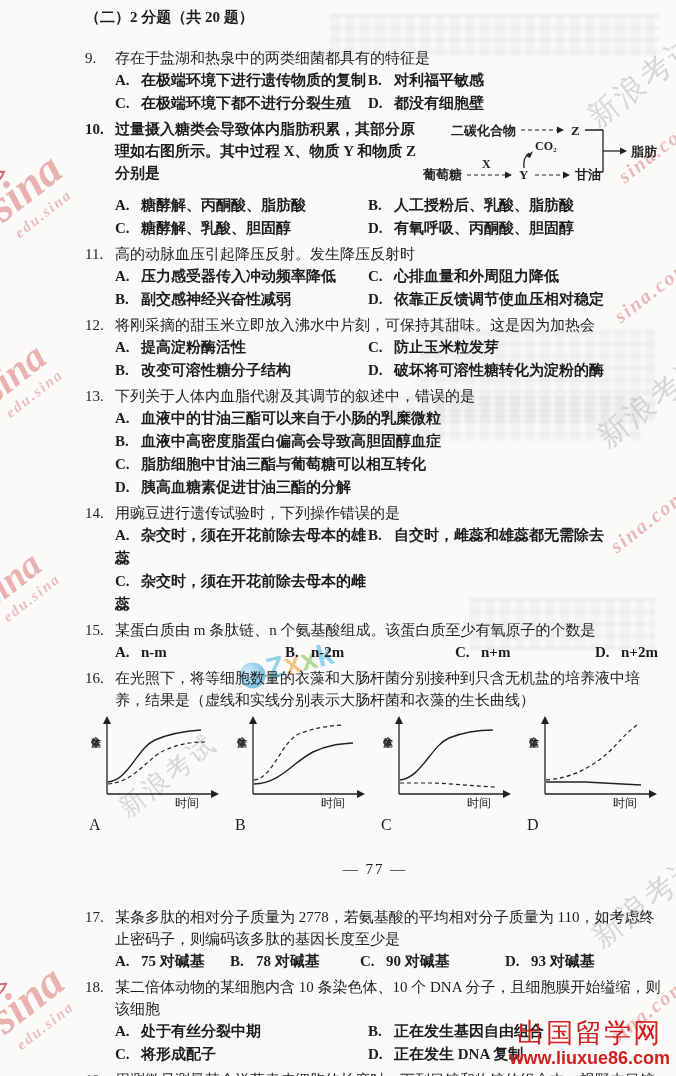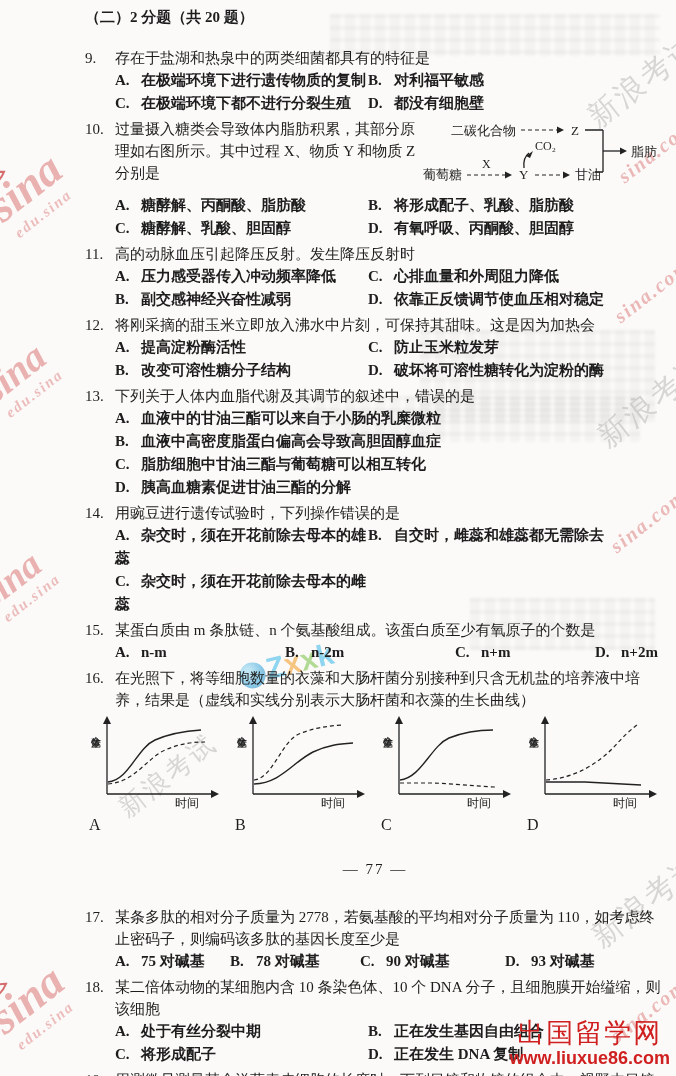--- a/index.html
+++ b/index.html
@@ -34,21 +34,21 @@
   .sec-header{font-weight:bold;margin-bottom:19px;}
   .q{margin-bottom:3px;}
   .stem{padding-left:30px;text-indent:-30px;}
   .q-num{display:inline-block;width:30px;text-indent:0;}
   .opts{padding-left:30px;font-weight:bold;}
   .opt{line-height:23px;}
   .opt-label{display:inline-block;min-width:26px;}
   .opts2{display:grid;grid-template-columns:253px 1fr;}
   .opts4-15{display:grid;grid-template-columns:170px 170px 140px 1fr;}
   .opts4-17{display:grid;grid-template-columns:115px 130px 145px 1fr;}
-  .q10-row{display:flex;}
+  .q10-row{display:flex;font-weight:bold;}
   .q10-row .stem{width:308px;flex:0 0 auto;}
   .q10-diagram{flex:1;padding-top:2px;}
   .graphs{display:flex;gap:6px;padding-left:2px;margin-top:3px;}
   .panel{width:140px;}
   .panel-letter{font-size:16px;padding-left:2px;margin-top:-2px;}
   svg text{font-family:"Liberation Serif","DejaVu Serif",serif;fill:#222;}
   .vtext{writing-mode:vertical-rl;text-orientation:upright;letter-spacing:1px;}
   .page-num{text-align:center;margin:22px 0 26px 0;letter-spacing:2px;}
   .stamp{position:absolute;right:6px;bottom:6px;z-index:3;text-align:center;color:#cf1f1f;
     font-family:"Liberation Sans","DejaVu Sans",sans-serif;}
@@ -142,21 +142,21 @@
           <polygon points="82,51.5 89,55 82,58.5" fill="#222"></polygon>
           <text x="96" y="59" font-size="13">Y</text>
           <line x1="112" y1="55" x2="140" y2="55" stroke="#222" stroke-width="1.2" stroke-dasharray="4 3"></line>
           <polygon points="140,51.5 147,55 140,58.5" fill="#222"></polygon>
           <text x="152" y="59" font-size="13">甘油</text>
         </svg>
       </div>
     </div>
     <div class="opts opts2">
       <div class="opt"><span class="opt-label">A.</span><span>糖酵解、丙酮酸、脂肪酸</span></div>
-      <div class="opt"><span class="opt-label">B.</span><span>将形成配子、乳酸、脂肪酸</span></div>
+      <div class="opt"><span class="opt-label">B.</span><span>人工授粉后、乳酸、脂肪酸</span></div>
       <div class="opt"><span class="opt-label">C.</span><span>糖酵解、乳酸、胆固醇</span></div>
       <div class="opt"><span class="opt-label">D.</span><span>有氧呼吸、丙酮酸、胆固醇</span></div>
     </div>
   </div>
 
   <div class="q">
     <div class="stem"><span class="q-num">11.</span><span>高的动脉血压引起降压反射。发生降压反射时</span></div>
     <div class="opts opts2">
       <div class="opt"><span class="opt-label">A.</span><span>压力感受器传入冲动频率降低</span></div>
       <div class="opt"><span class="opt-label">C.</span><span>心排血量和外周阻力降低</span></div>

